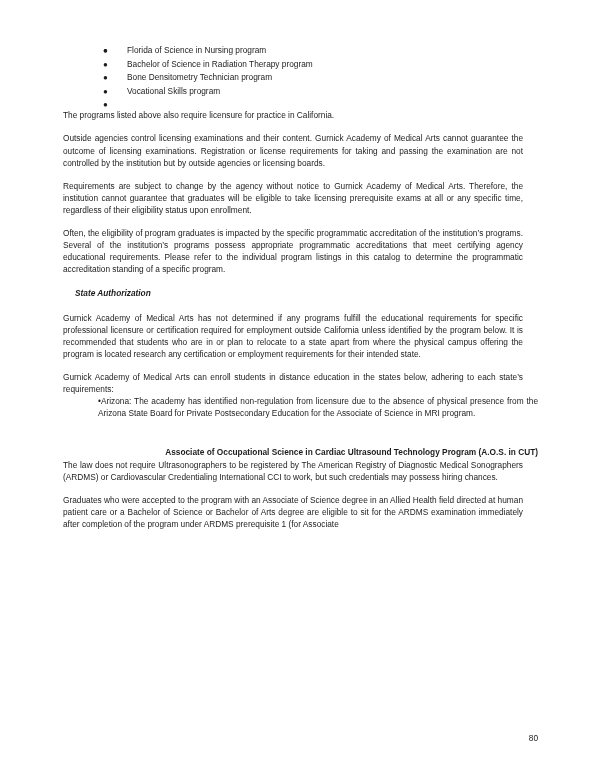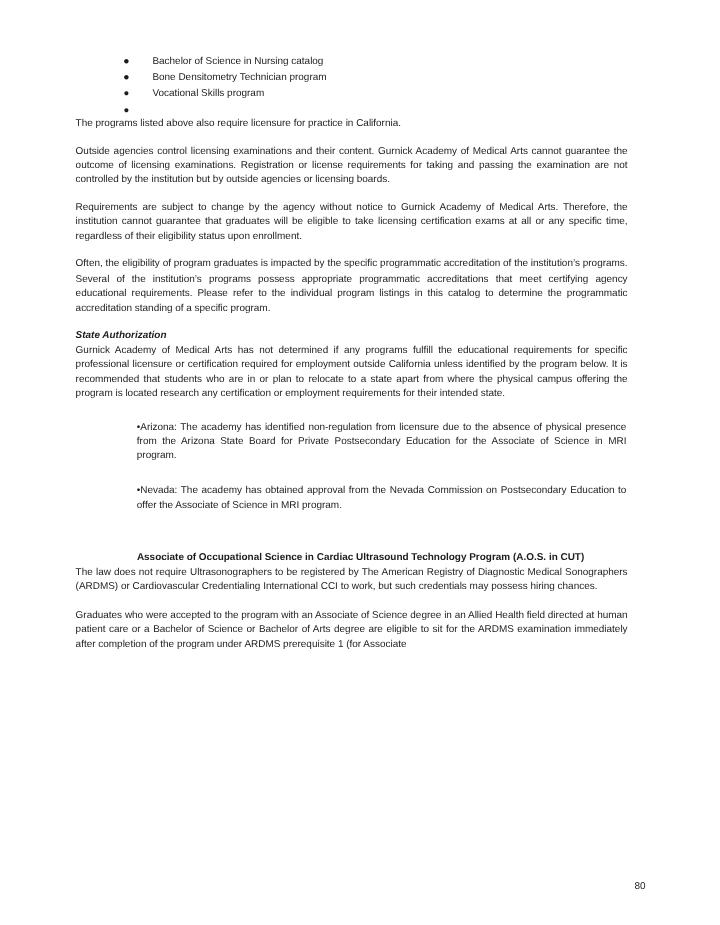--- a/index.html
+++ b/index.html
@@ -52,44 +52,44 @@
   ul.program-list li .bullet {
     position: absolute;
     left: 40px;
     top: 0;
     font-size: 8px;
     line-height: 13.6px;
   }
   .sub-head {
     font-weight: bold;
     font-style: italic;
-    margin: 0;
+    margin: 12px;
     line-height: 12.1px;
     text-align: left;
   }
   .bold-head {
     font-weight: bold;
     margin: 0;
     line-height: 12.6px;
-    text-align: center;
+    text-align: right;
   }
   .section-title {
     color: #E8752B;
     font-weight: bold;
     font-size: 10.2px;
     line-height: 14px;
     margin: 0 0 10px 0;
     text-align: left;
   }
   .state-block {
     margin: 0 0 11px 0;
     padding-left: 35px;
   }
   .state-item {
-    margin: 16px;
+    margin: 0;
     text-align: justify;
     line-height: 12.1px;
   }
   .spacer-10 { height: 10px; }
   .spacer-6 { height: 6px; }
   .page-number {
     position: absolute;
     right: 62px;
     bottom: 28px;
     font-size: 8.3px;
@@ -102,53 +102,54 @@
 
 <div class="page">
   <div class="doc-body">
 
     <ul class="program-list">
       <li>
         <span class="bullet">●</span>
       </li>
       <li>
         <span class="bullet">●</span>
-        <span>Bachelor of Science in Nursing catalog</span>
+        <span>Florida of Science in Nursing program</span>
       </li>
       <li>
         <span class="bullet">●</span>
+        <span>Bachelor of Science in Radiation Therapy program</span>
       </li>
       <li>
         <span class="bullet">●</span>
         <span>Bone Densitometry Technician program</span>
       </li>
       <li>
         <span class="bullet">●</span>
         <span>Vocational Skills program</span>
       </li>
       <li>
         <span class="bullet">●</span>
       </li>
     </ul>
 
     <p class="para">The programs listed above also require licensure for practice in California.</p>
 
     <p class="para">Outside agencies control licensing examinations and their content. Gurnick Academy of Medical Arts cannot guarantee the outcome of licensing examinations. Registration or license requirements for taking and passing the examination are not controlled by the institution but by outside agencies or licensing boards.</p>
 
-    <p class="para">Requirements are subject to change by the agency without notice to Gurnick Academy of Medical Arts. Therefore, the institution cannot guarantee that graduates will be eligible to take licensing certification exams at all or any specific time, regardless of their eligibility status upon enrollment.</p>
+    <p class="para">Requirements are subject to change by the agency without notice to Gurnick Academy of Medical Arts. Therefore, the institution cannot guarantee that graduates will be eligible to take licensing prerequisite exams at all or any specific time, regardless of their eligibility status upon enrollment.</p>
 
     <p class="para">Often, the eligibility of program graduates is impacted by the specific programmatic accreditation of the institution’s programs. Several of the institution’s programs possess appropriate programmatic accreditations that meet certifying agency educational requirements. Please refer to the individual program listings in this catalog to determine the programmatic accreditation standing of a specific program.</p>
 
     <p class="sub-head">State Authorization</p>
     <p class="para">Gurnick Academy of Medical Arts has not determined if any programs fulfill the educational requirements for specific professional licensure or certification required for employment outside California unless identified by the program below. It is recommended that students who are in or plan to relocate to a state apart from where the physical campus offering the program is located research any certification or employment requirements for their intended state.</p>
 
+    <p class="para tight">Gurnick Academy of Medical Arts can enroll students in distance education in the states below, adhering to each state’s requirements:</p>
 
     <div class="state-block">
       <p class="state-item">•Arizona: The academy has identified non-regulation from licensure due to the absence of physical presence from the Arizona State Board for Private Postsecondary Education for the Associate of Science in MRI program.</p>
-      <p class="state-item">•Nevada: The academy has obtained approval from the Nevada Commission on Postsecondary Education to offer the Associate of Science in MRI program.</p>
     </div>
 
     <div class="spacer-10"></div>
 
 
     <div class="spacer-6"></div>
 
     <p class="bold-head">Associate of Occupational Science in Cardiac Ultrasound Technology Program (A.O.S. in CUT)</p>
     <p class="para">The law does not require Ultrasonographers to be registered by The American Registry of Diagnostic Medical Sonographers (ARDMS) or Cardiovascular Credentialing International CCI to work, but such credentials may possess hiring chances.</p>
 

